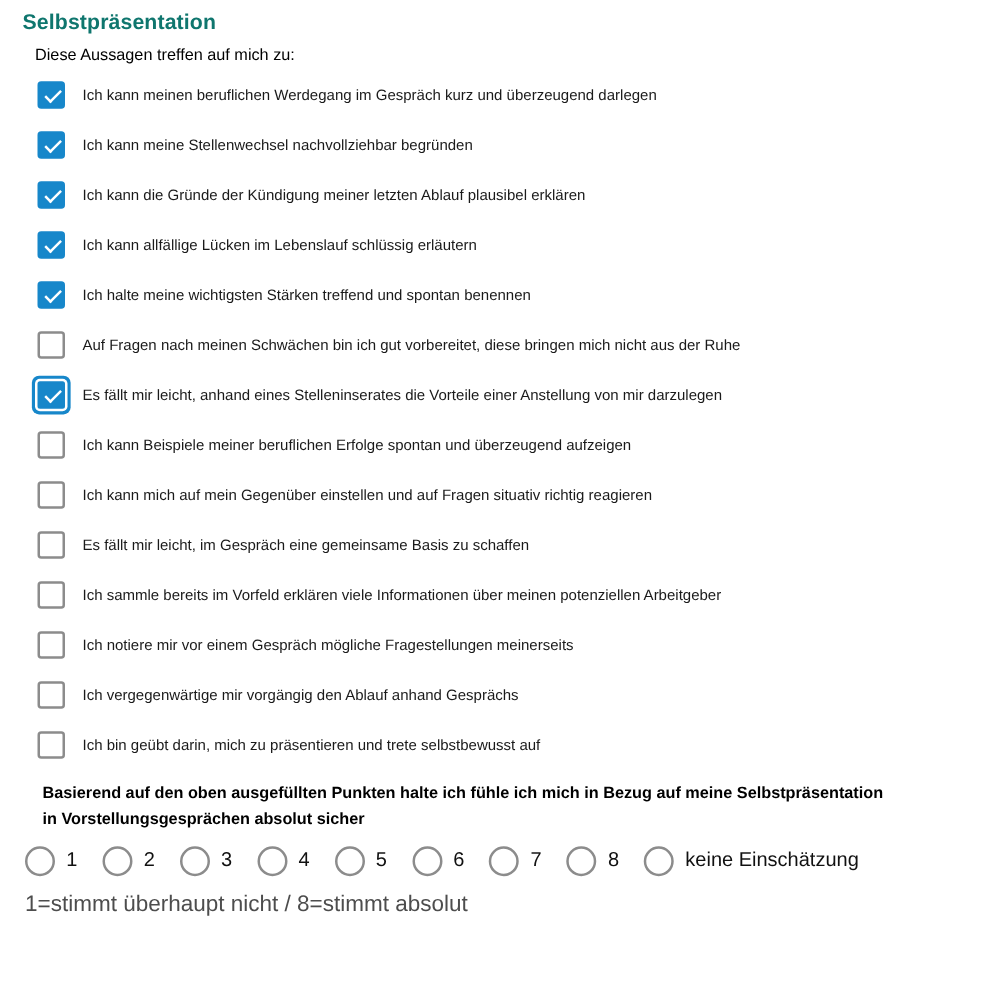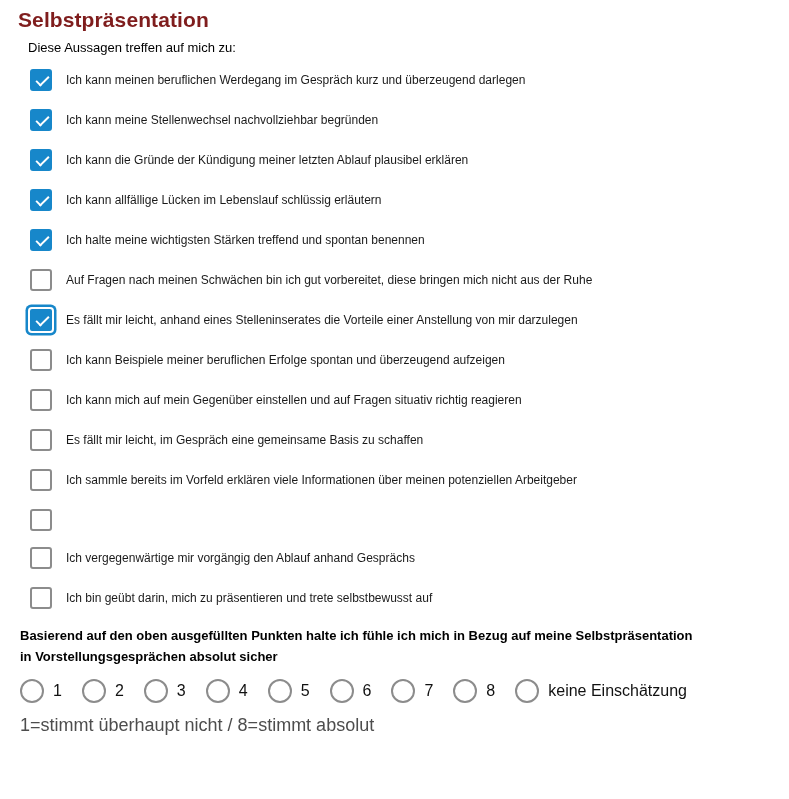--- a/index.html
+++ b/index.html
@@ -8,24 +8,24 @@
     width: 789px;
     height: 799px;
     font-family: "Liberation Sans", sans-serif;
     color: #1a1a1a;
     overflow: hidden;
     position: relative;
   }
   .page { padding: 8px 18px 0 18px; }
 
   .page-title {
-    font-size: 21px;
+    font-size: 17px;
     font-weight: 800;
     letter-spacing: 0.1px;
-    color: #7f1d1d;
+    color: #0f766e;
     margin-bottom: 8px;
   }
   .section-subtitle {
     font-size: 13px;
     font-weight: 400;
     color: #000;
     margin-left: 10px;
     margin-bottom: 12px;
   }
 
@@ -72,21 +72,21 @@
     max-width: 690px;
     cursor: pointer;
   }
 
   .rating-question {
     font-size: 13px;
     font-weight: 700;
     line-height: 21px;
     color: #000;
     max-width: 680px;
-    margin: 14px 0 12px 2px;
+    margin: 14px 0 12px 16px;
   }
   .radio-row {
     display: flex;
     align-items: center;
     margin-left: 2px;
     margin-bottom: 12px;
   }
   .radio-option {
     display: flex;
     align-items: center;
@@ -158,20 +158,21 @@
       <div class="check-row">
         <span class="checkbox" role="checkbox" aria-checked="false"></span>
         <label class="check-label">Es fällt mir leicht, im Gespräch eine gemeinsame Basis zu schaffen</label>
       </div>
       <div class="check-row">
         <span class="checkbox" role="checkbox" aria-checked="false"></span>
         <label class="check-label">Ich sammle bereits im Vorfeld erklären viele Informationen über meinen potenziellen Arbeitgeber</label>
       </div>
       <div class="check-row">
         <span class="checkbox" role="checkbox" aria-checked="false"></span>
+        <label class="check-label">Ich notiere mir vor einem Gespräch mögliche Fragestellungen meinerseits</label>
       </div>
       <div class="check-row">
         <span class="checkbox" role="checkbox" aria-checked="false"></span>
         <label class="check-label">Ich vergegenwärtige mir vorgängig den Ablauf anhand Gesprächs</label>
       </div>
       <div class="check-row">
         <span class="checkbox" role="checkbox" aria-checked="false"></span>
         <label class="check-label">Ich bin geübt darin, mich zu präsentieren und trete selbstbewusst auf</label>
       </div>
     </div>

